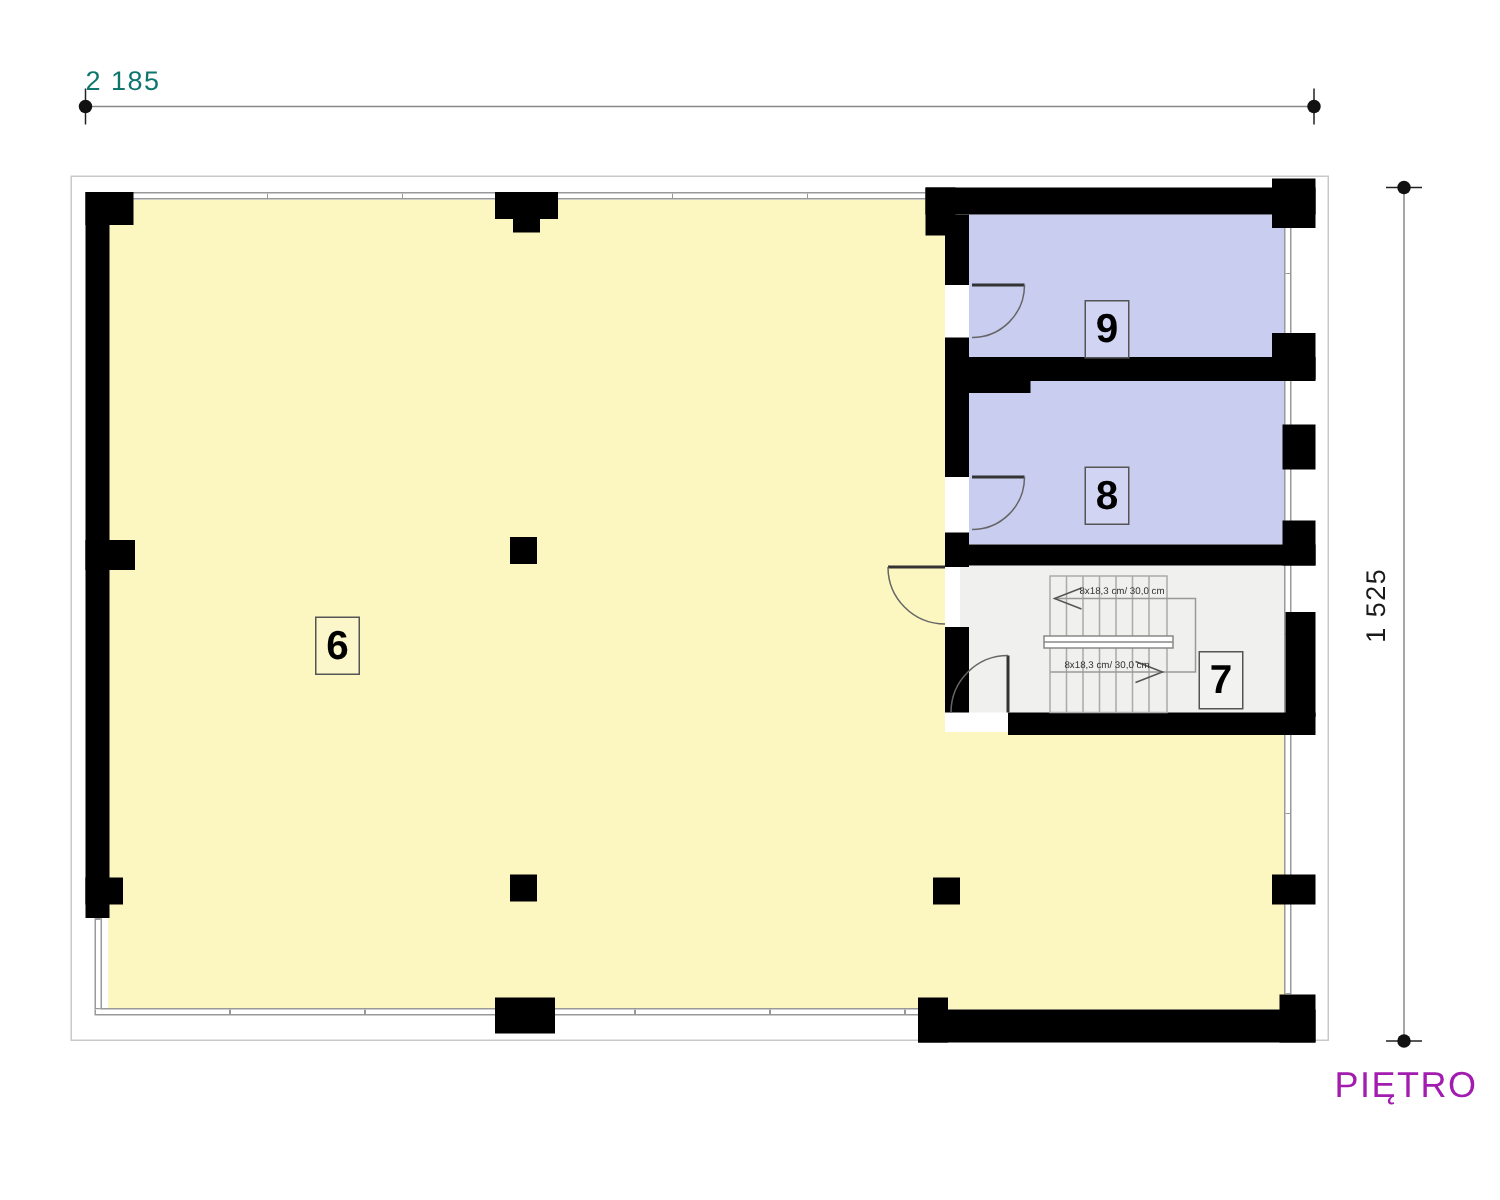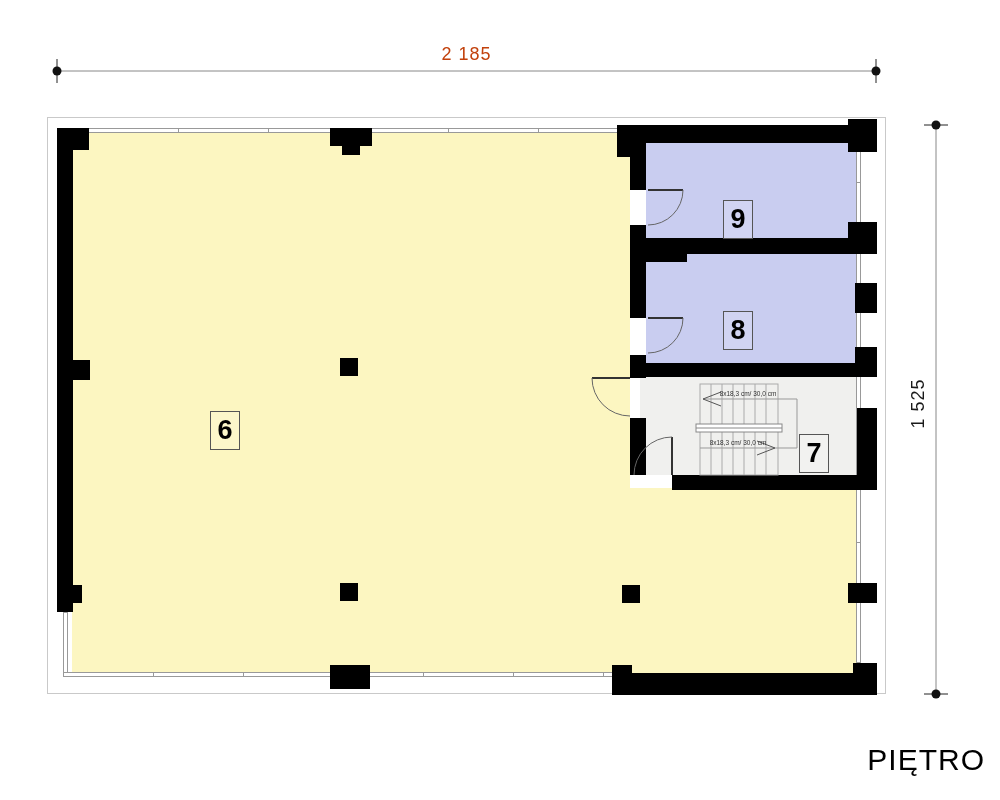--- a/index.html
+++ b/index.html
@@ -14,25 +14,25 @@
   .w{position:absolute;background:#000;}
   .win{position:absolute;background-color:#fff;border-top:1px solid #999;border-bottom:1px solid #999;
        box-sizing:border-box;
        background-image:repeating-linear-gradient(90deg,#999 0 1px,transparent 1px 90px);}
   .winv{position:absolute;background-color:#fff;border-left:1px solid #999;border-right:1px solid #999;
         box-sizing:border-box;
         background-image:repeating-linear-gradient(0deg,#999 0 1px,transparent 1px 60px);}
   .room-label{position:absolute;width:28px;height:37px;border:1px solid #555;
               display:flex;align-items:center;justify-content:center;
               font-weight:bold;font-size:27px;color:#000;background:rgba(255,255,255,0.15);}
-  .dim-label-h{position:absolute;left:57px;top:44px;width:819px;text-align:center;
-               font-size:18px;color:#c2410c;letter-spacing:1px;}
+  .dim-label-h{position:absolute;left:57px;top:44px;width:819px;
+               font-size:18px;color:#0f766e;letter-spacing:1px;}
   .dim-label-v{position:absolute;left:878px;top:393px;width:80px;text-align:center;
                font-size:18px;color:#1a1a1a;letter-spacing:1px;transform:rotate(-90deg);}
-  .plan-title{position:absolute;right:15px;top:743px;font-size:30px;color:#000000;letter-spacing:1px;}
+  .plan-title{position:absolute;right:15px;top:710px;font-size:24px;color:#a21caf;letter-spacing:1px;}
   svg.overlay{position:absolute;left:0;top:0;pointer-events:none;}
   svg text{font-family:"Liberation Sans",sans-serif;}
 </style>
 </head>
 <body>
 
 <div class="canvas">
 
   <div class="outline"></div>
 

